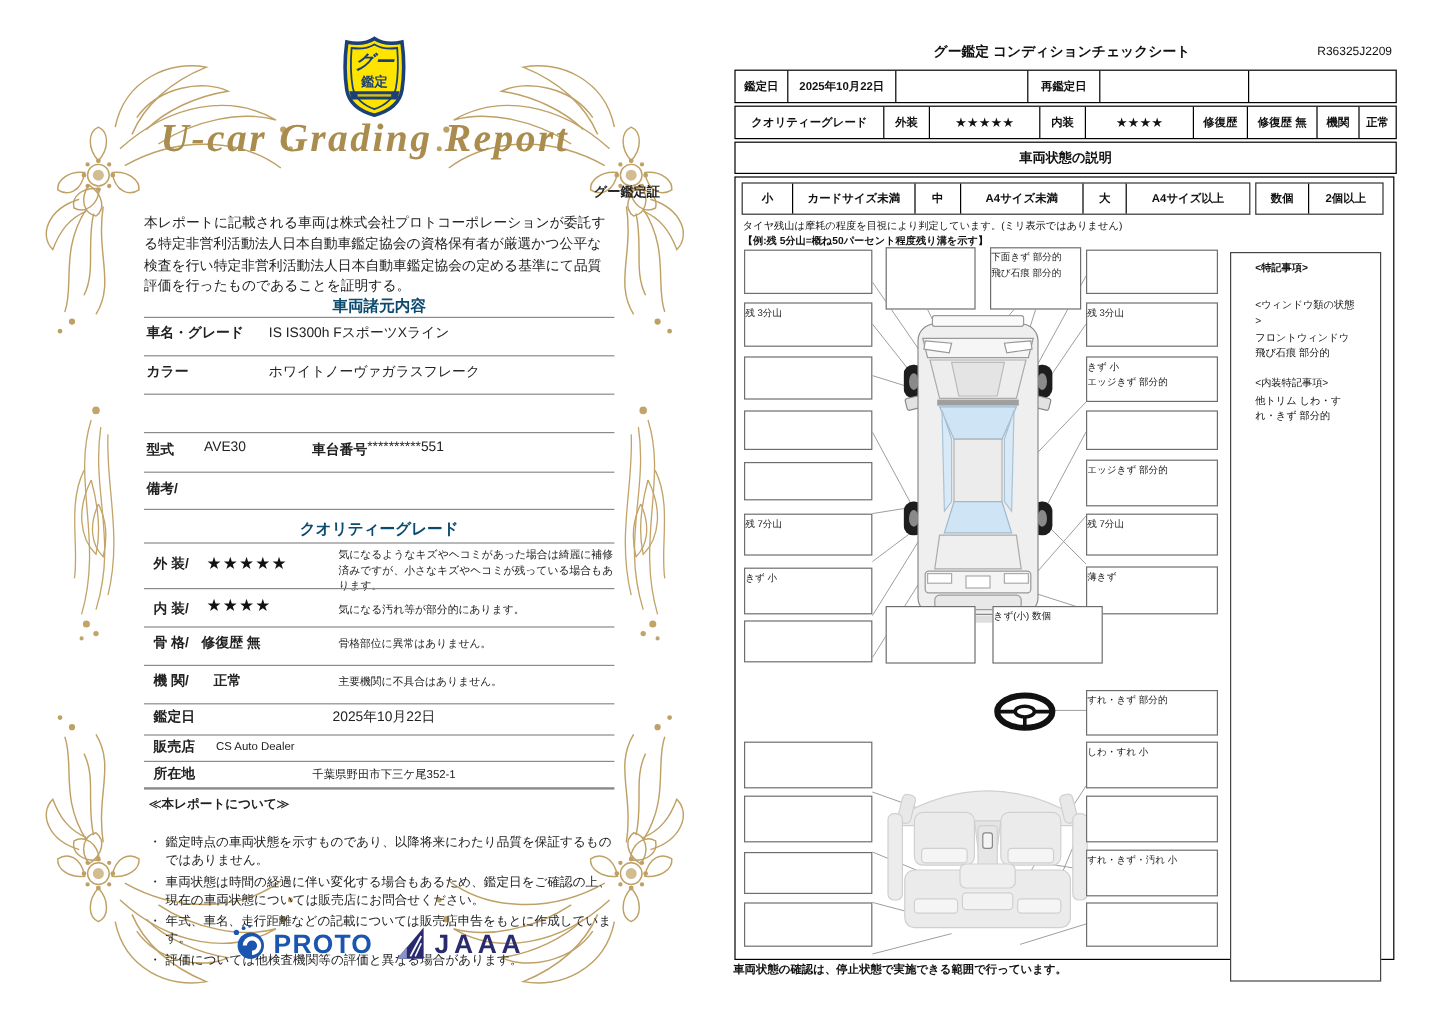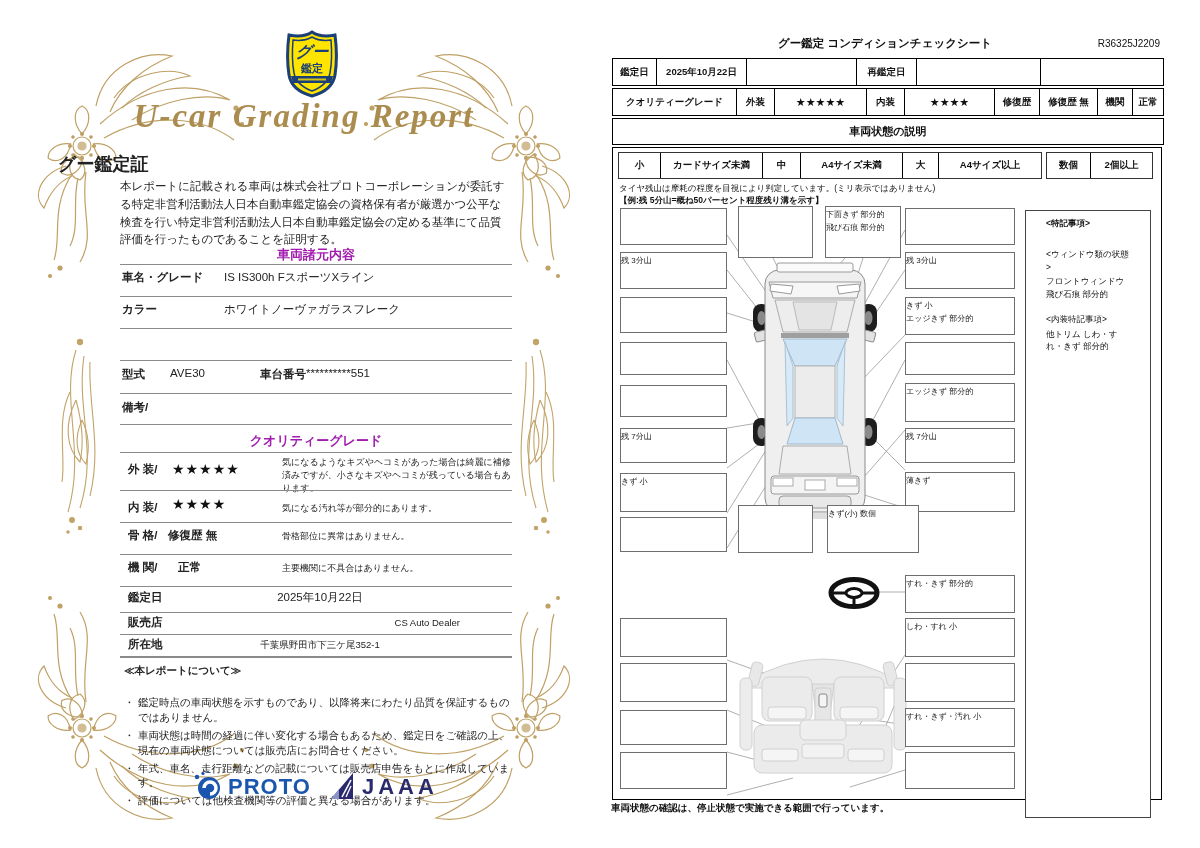--- a/index.html
+++ b/index.html
@@ -4,24 +4,24 @@
 <style>
   html,body{margin:0;padding:0;background:#fff;}
   body{width:1200px;height:848px;position:relative;overflow:hidden;
        font-family:"Liberation Sans","DejaVu Sans",sans-serif;color:#111;}
   .abs{position:absolute;}
   
   #left-page{left:28px;top:18px;width:552px;height:812px;}
   #cert-title{left:30px;top:80px;width:492px;text-align:center;
      font-family:"Liberation Serif","DejaVu Serif",serif;font-style:italic;font-weight:bold;
      font-size:33px;letter-spacing:2px;color:#ab8c4f;}
-  #cert-subtitle{left:30px;top:134px;width:492px;text-align:left;font-size:18px;font-weight:bold;color:#222;}
+  #cert-subtitle{left:30px;top:134px;width:492px;text-align:right;font-size:11px;font-weight:bold;color:#222;}
   #cert-intro{left:92px;top:160px;width:392px;font-family:"Liberation Serif","DejaVu Serif",serif;
      font-size:11.5px;line-height:1.55;color:#222;text-align:left;}
-  .sec-title{width:392px;left:92px;text-align:center;font-size:13px;font-weight:bold;color:#a21caf;}
+  .sec-title{width:392px;left:92px;text-align:center;font-size:13px;font-weight:bold;color:#0c4a6e;}
   .hline{left:92px;width:392px;height:0;border-top:1px solid #8a8a8a;}
   .lbl{font-size:11.5px;font-weight:bold;color:#222;}
   .val{font-size:11.5px;color:#222;}
   .small{font-size:9.5px;}
   .stars{font-size:14px;letter-spacing:1px;color:#111;}
   .desc{font-size:9px;line-height:1.45;color:#222;}
   .about{font-family:"Liberation Serif","DejaVu Serif",serif;font-size:10.5px;line-height:1.42;color:#222;}
   .about-item{padding-left:14px;position:relative;margin-bottom:3px;}
   .about-item::before{content:"・";position:absolute;left:0;top:0;}
   #proto-text{font-size:22px;font-weight:800;color:#1a56b0;letter-spacing:1px;}
@@ -191,21 +191,21 @@
     <span class="abs desc" style="left:162px;top:2px;width:230px">主要機関に不具合はありません。</span>
   </div>
   <div class="abs hline" style="top:568px"></div>
   <div class="abs" style="left:92px;top:572px;width:392px;height:20px">
     <span class="abs lbl" style="left:8px">鑑定日</span>
     <span class="abs val" style="left:60px;width:280px;text-align:center">2025年10月22日</span>
   </div>
   <div class="abs hline" style="top:594px"></div>
   <div class="abs" style="left:92px;top:597px;width:392px;height:17px">
     <span class="abs lbl" style="left:8px">販売店</span>
-    <span class="abs val small" style="left:60px;width:280px;text-align:right;top:2px">CS Auto Dealer</span>
+    <span class="abs val small" style="left:60px;width:280px;text-align:left;top:2px">CS Auto Dealer</span>
   </div>
   <div class="abs hline" style="top:616px"></div>
   <div class="abs" style="left:92px;top:619px;width:392px;height:17px">
     <span class="abs lbl" style="left:8px">所在地</span>
     <span class="abs val small" style="left:60px;width:280px;text-align:center;top:2px">千葉県野田市下三ケ尾352-1</span>
   </div>
   <div class="abs hline" style="top:638px;border-top-width:2px"></div>
 
   <div class="abs about" style="left:96px;top:646px;width:392px">
     <div style="font-weight:bold;margin-bottom:17px">≪本レポートについて≫</div>

